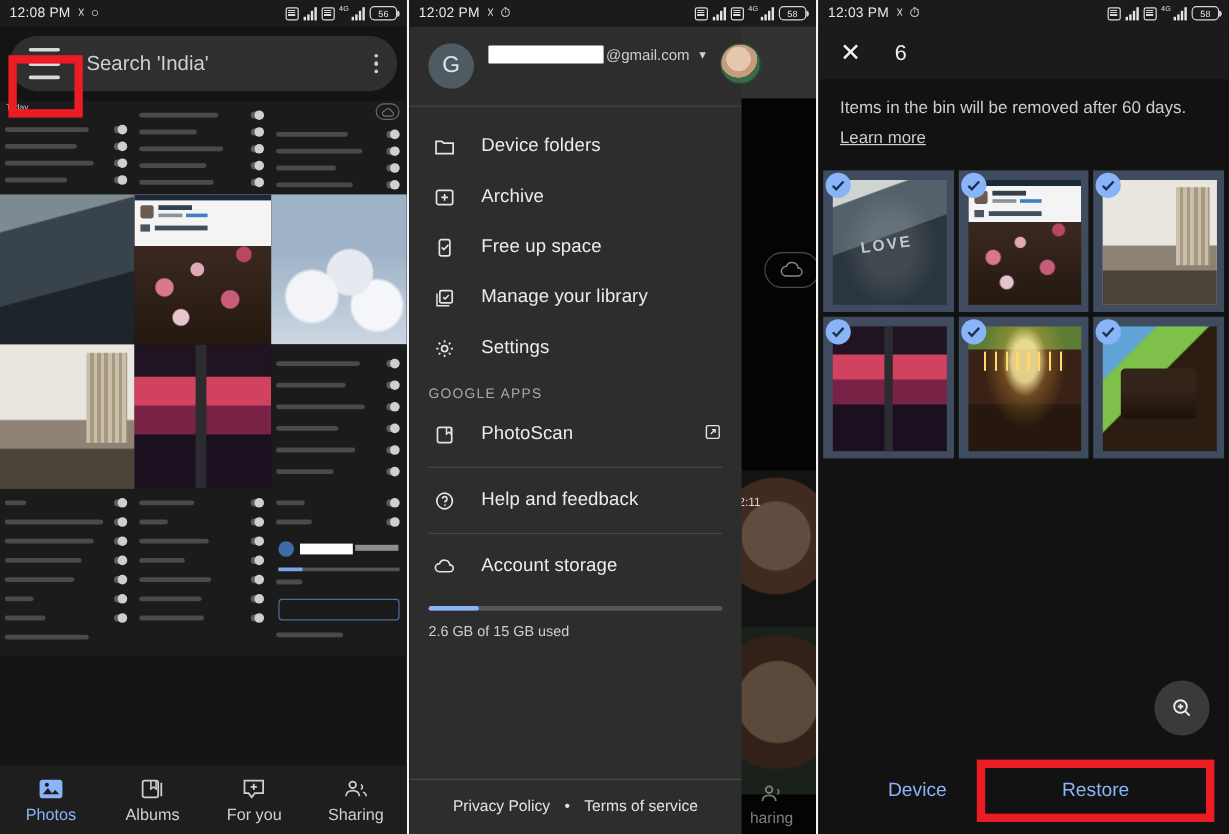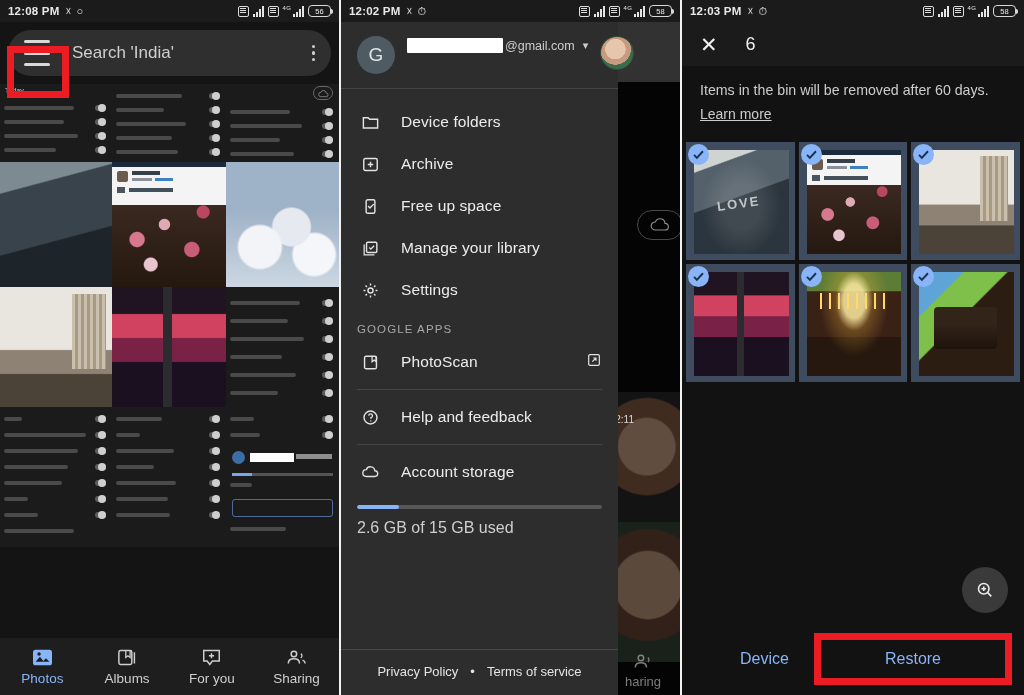--- a/index.html
+++ b/index.html
@@ -6,21 +6,21 @@
   html,body { width:1024px; height:695px; background:#000; overflow:hidden;
     font-family:"Liberation Sans", sans-serif; }
   .stage { position:relative; width:1024px; height:695px; display:flex; }
   .panel { position:relative; width:341px; height:695px; overflow:hidden;
     background:#1e1e1e; border-right:2px solid #f2f2f2; }
   .panel:last-child { border-right:none; width:342px; }
 
   
   .statusbar { position:relative; height:22px; background:#1b1b1b; color:#e8e8e8;
     display:flex; align-items:center; padding:0 8px; font-size:11.5px; letter-spacing:.2px; z-index:40; }
-  .sb-time { font-size:11.5px; font-weight:700; }
+  .sb-time { font-size:11.5px; font-weight:400; }
   .sb-left-icons { display:flex; align-items:center; gap:5px; margin-left:6px; }
   .sb-right { margin-left:auto; display:flex; align-items:center; gap:4px; }
   .glyph { font-size:11px; line-height:1; color:#e8e8e8; }
   .simbox { width:11px; height:11px; border:1.2px solid #dcdcdc; border-radius:2px;
     display:inline-block; position:relative; }
   .simbox:after { content:""; position:absolute; left:1.5px; top:1.5px; right:1.5px; bottom:1.5px;
     background:repeating-linear-gradient(to bottom,#dcdcdc 0 1px, transparent 1px 2px); }
   .bars { display:inline-flex; align-items:flex-end; gap:1px; height:11px; }
   .bars i { width:2px; background:#e4e4e4; display:block; }
   .bars i:nth-child(1){height:3px}.bars i:nth-child(2){height:5px}
@@ -88,21 +88,21 @@
   .mrow .mic { width:26px; display:flex; align-items:center; justify-content:center; color:#e3e3e3; }
   .mrow .mic svg { width:19px; height:19px; }
   .mrow .mtx { color:#ececec; font-size:15.5px; margin-left:18px; letter-spacing:.1px; }
   .mrow .ext { margin-left:auto; color:#e3e3e3; }
   .mrow .ext svg { width:16px; height:16px; }
   .sect { color:#a8a8a8; font-size:11.5px; letter-spacing:1.1px; padding:12px 16px 6px 16px; }
   .hr { height:1px; background:#454545; margin:6px 16px; }
   .storage-wrap { padding:2px 16px 0 16px; }
   .bar { height:4px; background:#565656; border-radius:3px; margin:10px 0 10px 0; position:relative; overflow:hidden; }
   .bar > i { display:block; height:100%; background:#8ab4f8; border-radius:3px; }
-  .storage-text { color:#cfcfcf; font-size:16px; }
+  .storage-text { color:#cfcfcf; font-size:12px; }
   .drawer-foot { margin-top:auto; border-top:1px solid #484848; padding:14px 0 16px 0;
     display:flex; align-items:center; justify-content:center; gap:12px; }
   .drawer-foot span { color:#e4e4e4; font-size:13px; }
   .dot { color:#bdbdbd; font-size:13px; }
   .redbox-bin { position:absolute; left:2px; top:0; width:272px; height:47px; border:7px solid #ec1c24; z-index:20; }
   .p2-chip { position:absolute; left:296px; top:188px; width:46px; height:30px;
     border:1px solid #4a4a4a; border-radius:16px; display:flex; align-items:center; justify-content:center; z-index:6; }
   .p2-chip svg { width:20px; height:16px; opacity:.75; }
   .p2-share { position:absolute; right:4px; bottom:6px; color:#7d7d7d; font-size:13px; z-index:6; text-align:center; width:66px; }
   .p2-share svg { width:21px; height:19px; display:block; margin:0 auto 3px auto; opacity:.8; }

